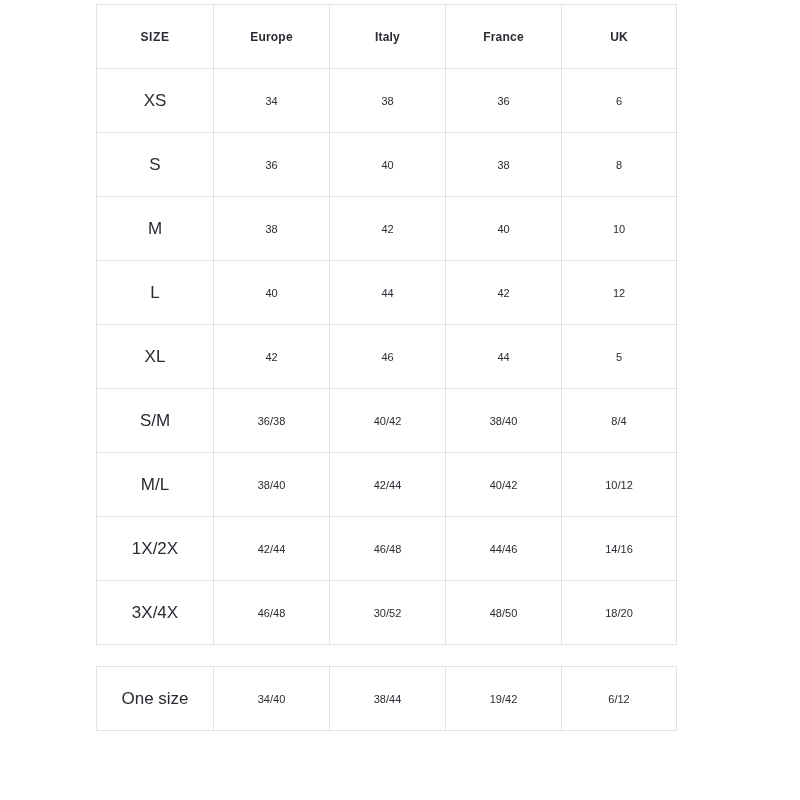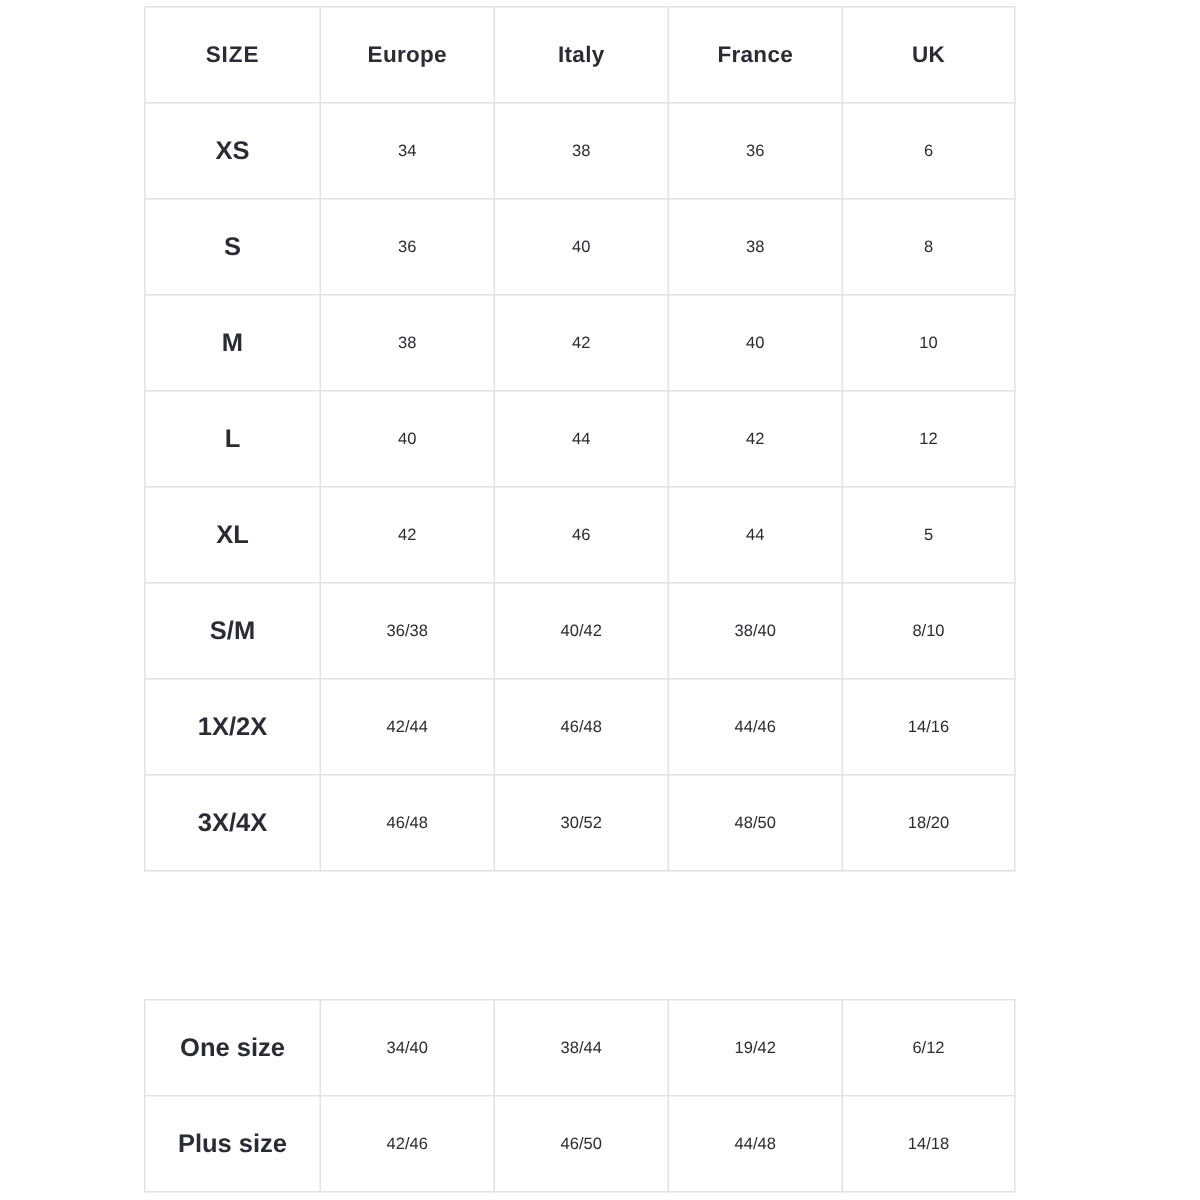--- a/index.html
+++ b/index.html
@@ -45,25 +45,25 @@
     height: 63px;
   }
   table.size-table col.c0 { width: 117px; }
   table.size-table col.c1 { width: 116px; }
   table.size-table col.c2 { width: 116px; }
   table.size-table col.c3 { width: 116px; }
   table.size-table col.c4 { width: 115px; }
 
   table.size-table th {
     font-weight: bold;
-    font-size: 15px;
+    font-size: 12px;
     letter-spacing: 0.2px;
   }
   table.size-table td.rowlabel {
-    font-weight: bold;
+    font-weight: normal;
     font-size: 17px;
   }
   table.size-table tr.header-row th:first-child {
     letter-spacing: 0.6px;
   }
   .secondary table.size-table td {
     height: 63px;
   }
   .secondary td.rowlabel {
     font-size: 17px;
@@ -127,21 +127,28 @@
           <td>42</td>
           <td>46</td>
           <td>44</td>
           <td>5</td>
         </tr>
         <tr>
           <td class="rowlabel">S/M</td>
           <td>36/38</td>
           <td>40/42</td>
           <td>38/40</td>
-          <td>8/10</td>
+          <td>8/4</td>
+        </tr>
+        <tr>
+          <td class="rowlabel">M/L</td>
+          <td>38/40</td>
+          <td>42/44</td>
+          <td>40/42</td>
+          <td>10/12</td>
         </tr>
         <tr>
           <td class="rowlabel">1X/2X</td>
           <td>42/44</td>
           <td>46/48</td>
           <td>44/46</td>
           <td>14/16</td>
         </tr>
         <tr>
           <td class="rowlabel">3X/4X</td>
@@ -164,24 +171,17 @@
           <col class="c4">
       </colgroup>
       <tbody>
         <tr>
           <td class="rowlabel">One size</td>
           <td>34/40</td>
           <td>38/44</td>
           <td>19/42</td>
           <td>6/12</td>
         </tr>
-        <tr>
-          <td class="rowlabel">Plus size</td>
-          <td>42/46</td>
-          <td>46/50</td>
-          <td>44/48</td>
-          <td>14/18</td>
-        </tr>
       </tbody>
     </table>
   </div>
 
 </div>
 
 </body></html>

